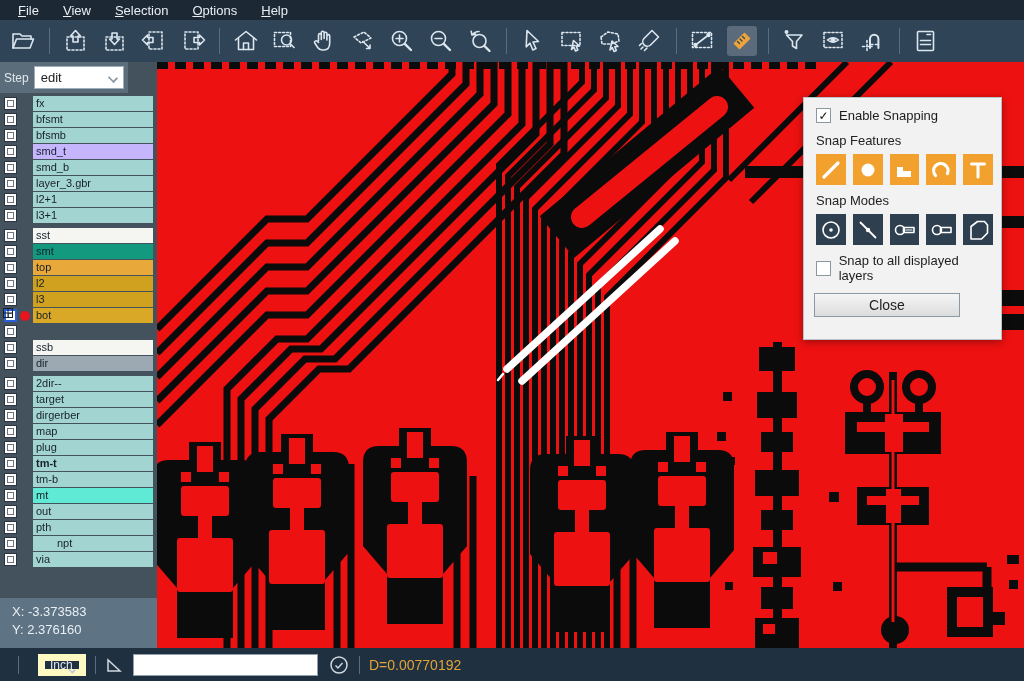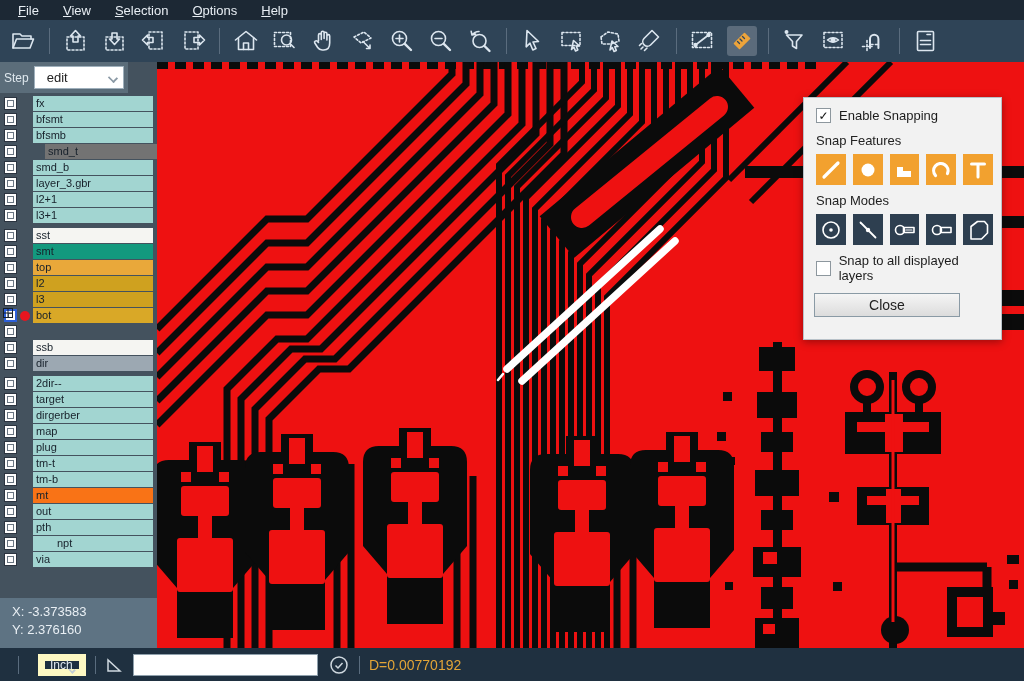--- a/index.html
+++ b/index.html
@@ -21,21 +21,21 @@
   .tbtn.active { background:#5b6b7b; }
   .tsep { width:1px; height:26px; background:#5a6c7e; flex:0 0 auto; margin:0 2px; }
   .tbtn svg { stroke:#dce6ef; fill:none; stroke-width:1.6; stroke-linecap:round; stroke-linejoin:round; }
 
   
   .sidebar { position:absolute; left:0; top:62px; width:157px; height:586px; background:#44525e; }
   .step-row { position:absolute; left:0; top:0; width:128px; height:31px; background:#5b6d7a;
               display:flex; align-items:center; padding:0 4px; gap:5px; }
   .step-label { color:#dfe8ee; font-size:12px; }
   .step-select { flex:1; height:23px; background:#fff; border:1px solid #9fb0bc; display:flex;
-                 align-items:center; padding-left:12px; font-size:13px; color:#222; position:relative; }
+                 align-items:center; padding-left:6px; font-size:13px; color:#222; position:relative; }
   .step-select .chev { position:absolute; right:6px; top:7px; width:8px; height:8px;
                        border-right:2px solid #8a99a5; border-bottom:2px solid #8a99a5;
                        transform:rotate(45deg) scale(1,.8); }
   .layer-groups { position:absolute; left:0; top:34px; width:157px; }
   .layer-group { margin-bottom:5px; }
   .layer-row { position:relative; height:15px; margin-bottom:1px; }
   .cb { position:absolute; left:4px; top:1px; width:13px; height:13px; background:#fdfdfd;
         border:1px solid #2b3440; }
   .cb:after { content:""; position:absolute; left:2px; top:2px; right:2px; bottom:2px; border:1px solid #6a7682; }
   .layer-row.active .cb { border:2px solid #2b5fd9; }
@@ -259,21 +259,21 @@
         <div class="layer-row">
             <span class="cb"></span>
             <span class="bar" style="background: rgb(162, 213, 209);">bfsmt</span>
           </div>
         <div class="layer-row">
             <span class="cb"></span>
             <span class="bar" style="background: rgb(162, 213, 209);">bfsmb</span>
           </div>
         <div class="layer-row">
             <span class="cb"></span>
-            <span class="bar" style="background: #737373; margin-left: 12px;">smd_t</span>
+            <span class="bar" style="background: #c4b5fd;">smd_t</span>
           </div>
         <div class="layer-row">
             <span class="cb"></span>
             <span class="bar" style="background: rgb(162, 213, 209);">smd_b</span>
           </div>
         <div class="layer-row">
             <span class="cb"></span>
             <span class="bar" style="background: rgb(162, 213, 209);">layer_3.gbr</span>
           </div>
         <div class="layer-row">
@@ -346,29 +346,29 @@
         <div class="layer-row">
             <span class="cb"></span>
             <span class="bar" style="background: rgb(162, 213, 209);">map</span>
           </div>
         <div class="layer-row">
             <span class="cb"></span>
             <span class="bar" style="background: rgb(162, 213, 209);">plug</span>
           </div>
         <div class="layer-row">
             <span class="cb"></span>
-            <span class="bar" style="background: rgb(162, 213, 209);">tm-t</span>
+            <span class="bar" style="background: rgb(162, 213, 209); font-weight: bold;">tm-t</span>
           </div>
         <div class="layer-row">
             <span class="cb"></span>
             <span class="bar" style="background: rgb(162, 213, 209);">tm-b</span>
           </div>
         <div class="layer-row">
             <span class="cb"></span>
-            <span class="bar" style="background: #f97316;">mt</span>
+            <span class="bar" style="background: #5eead4;">mt</span>
           </div>
         <div class="layer-row">
             <span class="cb"></span>
             <span class="bar" style="background: rgb(162, 213, 209);">out</span>
           </div>
         <div class="layer-row">
             <span class="cb"></span>
             <span class="bar" style="background: rgb(162, 213, 209);">pth</span>
           </div>
         <div class="layer-row">

